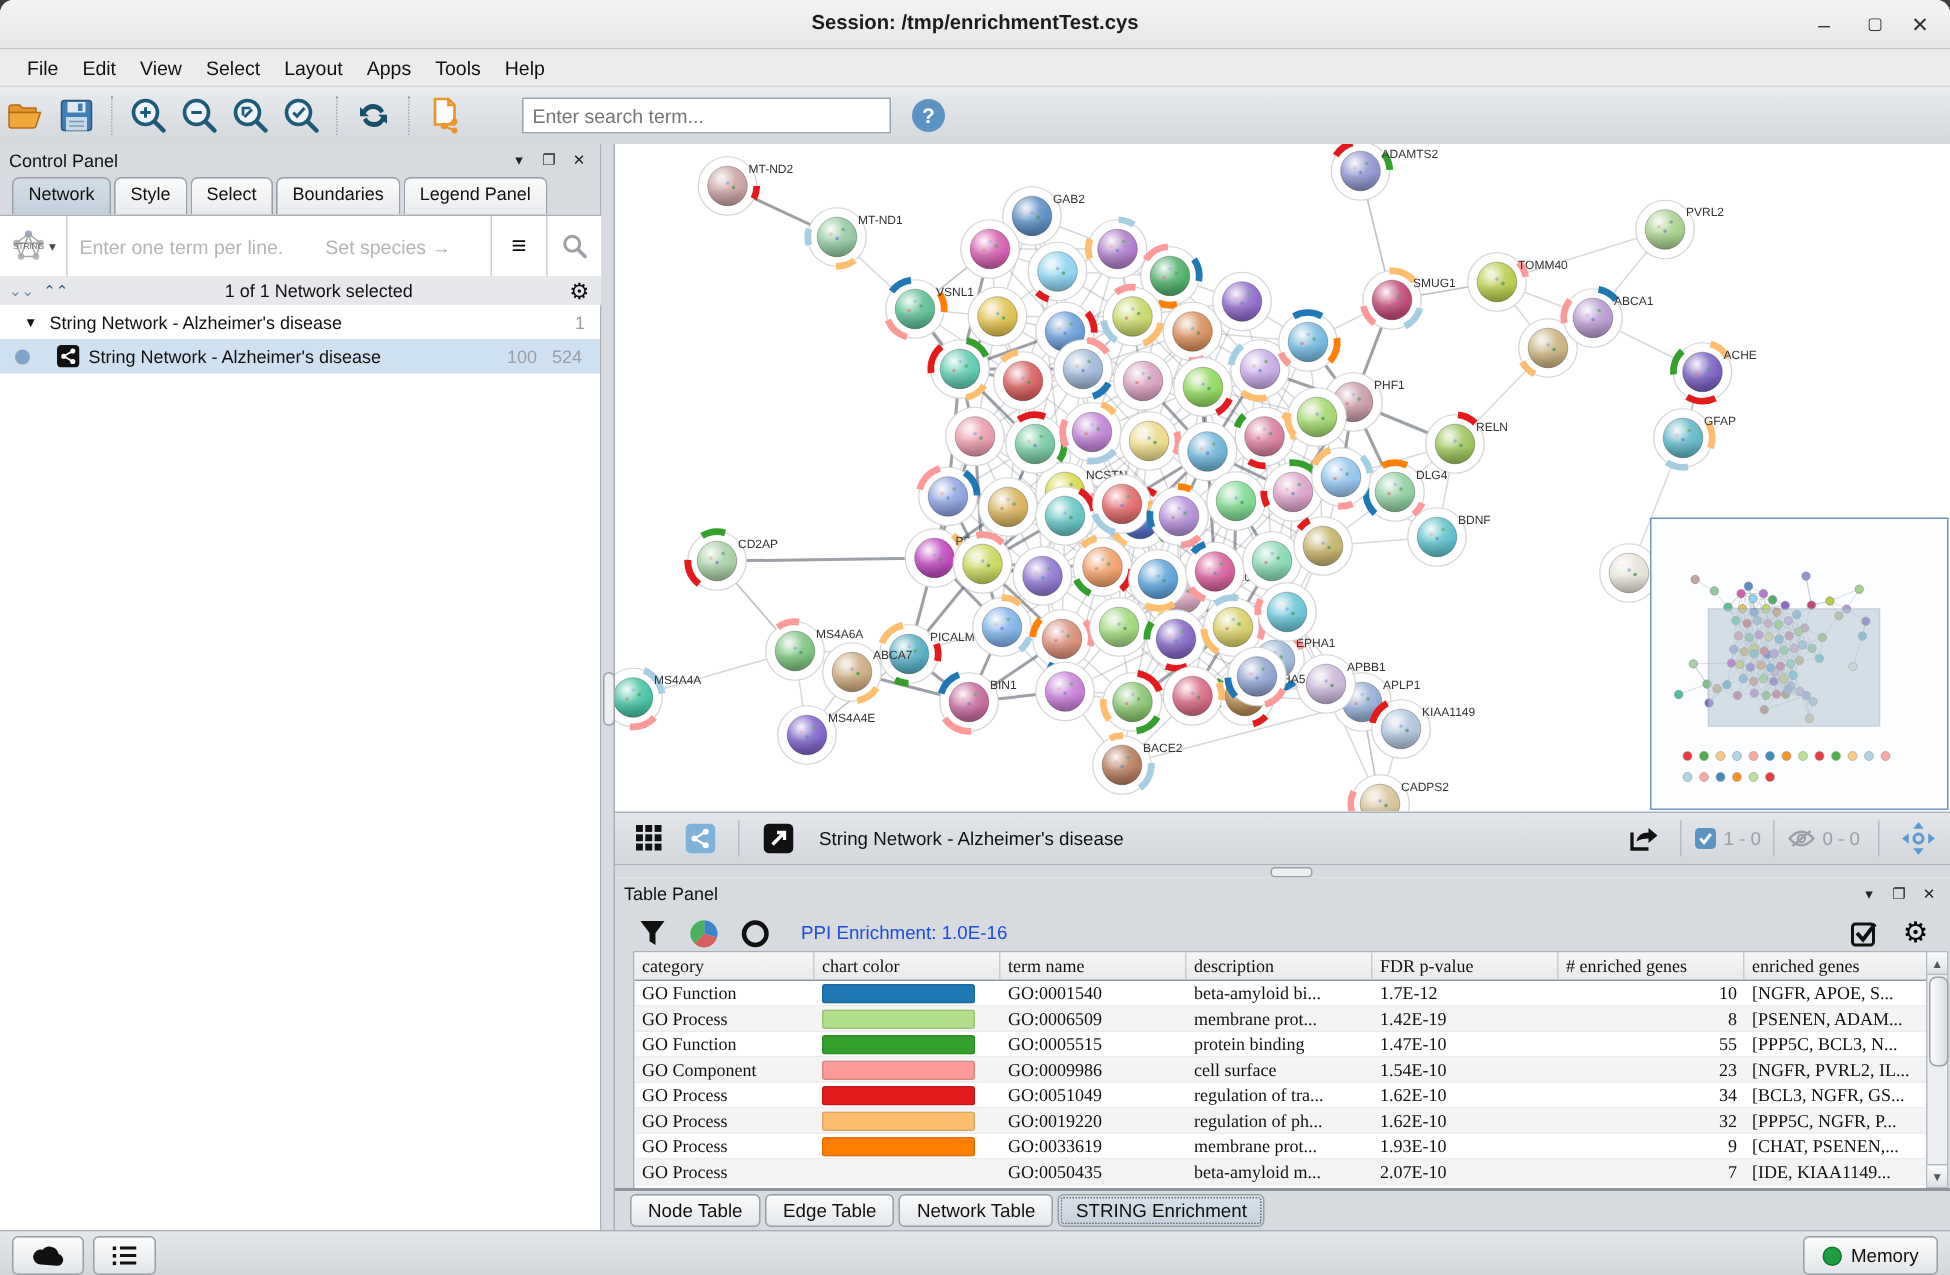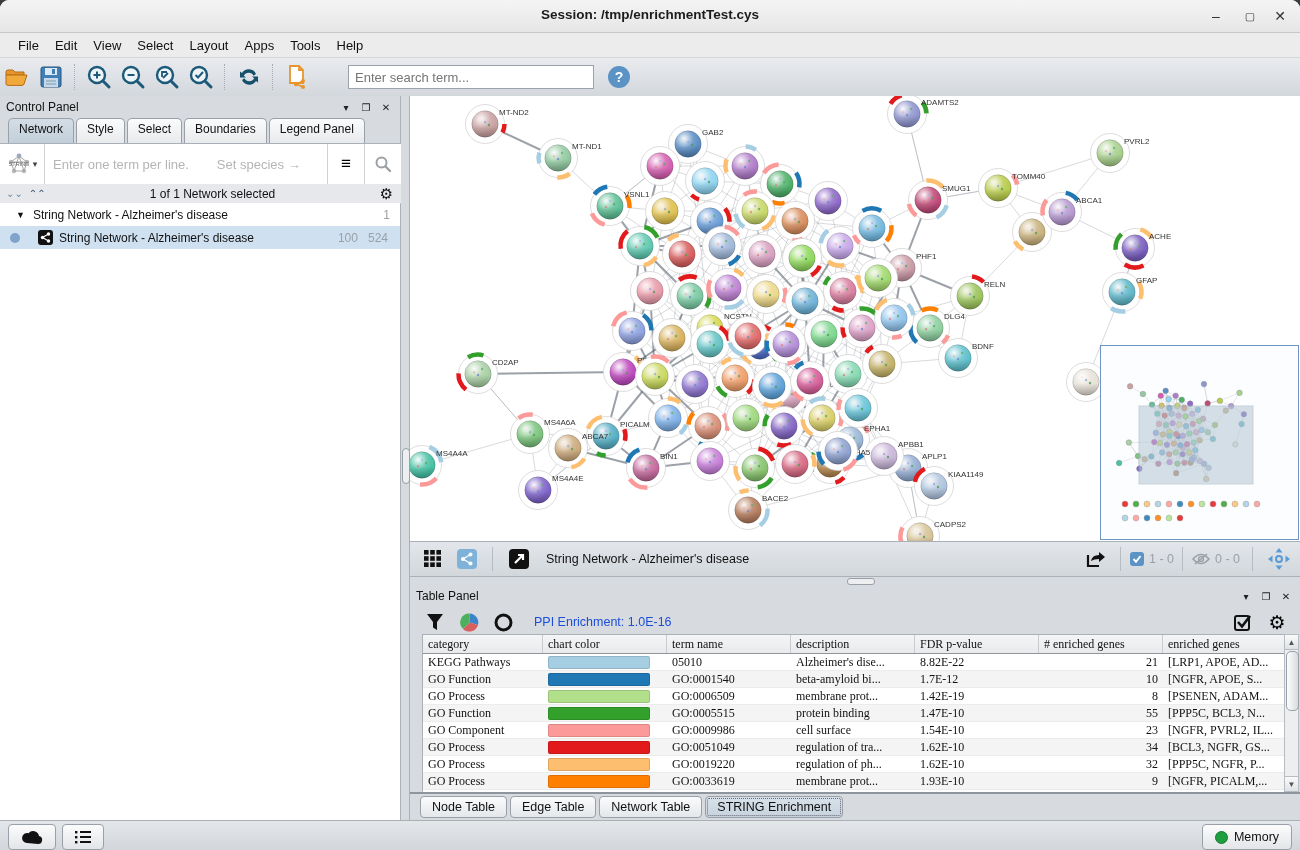--- a/index.html
+++ b/index.html
@@ -2268,31 +2268,20 @@
           <div class="th" style="width: 120px;">category</div>
           <div class="th" style="width: 124px;">chart color</div>
           <div class="th" style="width: 124px;">term name</div>
           <div class="th" style="width: 124px;">description</div>
           <div class="th" style="width: 124px;">FDR p-value</div>
           <div class="th" style="width: 124px;"># enriched genes</div>
           <div class="th" style="width: 131px;">enriched genes</div>
         </div>
       <div id="tbody">
           <div class="tr">
-            <div class="td" style="width: 120px;">KEGG Pathways</div>
-            <div class="td" style="width: 124px;">
-              <div class="chip" style="background: rgb(166, 206, 227);"></div>
-            </div>
-            <div class="td" style="width: 124px;">05010</div>
-            <div class="td" style="width: 124px;">Alzheimer's dise...</div>
-            <div class="td" style="width: 124px;">8.82E-22</div>
-            <div class="td num" style="width: 124px;">21</div>
-            <div class="td" style="width: 131px;">[LRP1, APOE, AD...</div>
-          </div>
-          <div class="tr">
             <div class="td" style="width: 120px;">GO Function</div>
             <div class="td" style="width: 124px;">
               <div class="chip" style="background: rgb(31, 120, 180);"></div>
             </div>
             <div class="td" style="width: 124px;">GO:0001540</div>
             <div class="td" style="width: 124px;">beta-amyloid bi...</div>
             <div class="td" style="width: 124px;">1.7E-12</div>
             <div class="td num" style="width: 124px;">10</div>
             <div class="td" style="width: 131px;">[NGFR, APOE, S...</div>
           </div>
@@ -2353,21 +2342,21 @@
           </div>
           <div class="tr">
             <div class="td" style="width: 120px;">GO Process</div>
             <div class="td" style="width: 124px;">
               <div class="chip" style="background: rgb(255, 127, 0);"></div>
             </div>
             <div class="td" style="width: 124px;">GO:0033619</div>
             <div class="td" style="width: 124px;">membrane prot...</div>
             <div class="td" style="width: 124px;">1.93E-10</div>
             <div class="td num" style="width: 124px;">9</div>
-            <div class="td" style="width: 131px;">[NGFR, PICALM,...</div>
+            <div class="td" style="width: 131px;">[CHAT, PSENEN,...</div>
           </div>
           <div class="tr">
             <div class="td" style="width: 120px;">GO Process</div>
             <div class="td" style="width: 124px;"></div>
             <div class="td" style="width: 124px;">GO:0050435</div>
             <div class="td" style="width: 124px;">beta-amyloid m...</div>
             <div class="td" style="width: 124px;">2.07E-10</div>
             <div class="td num" style="width: 124px;">7</div>
             <div class="td" style="width: 131px;">[IDE, KIAA1149...</div>
           </div>

